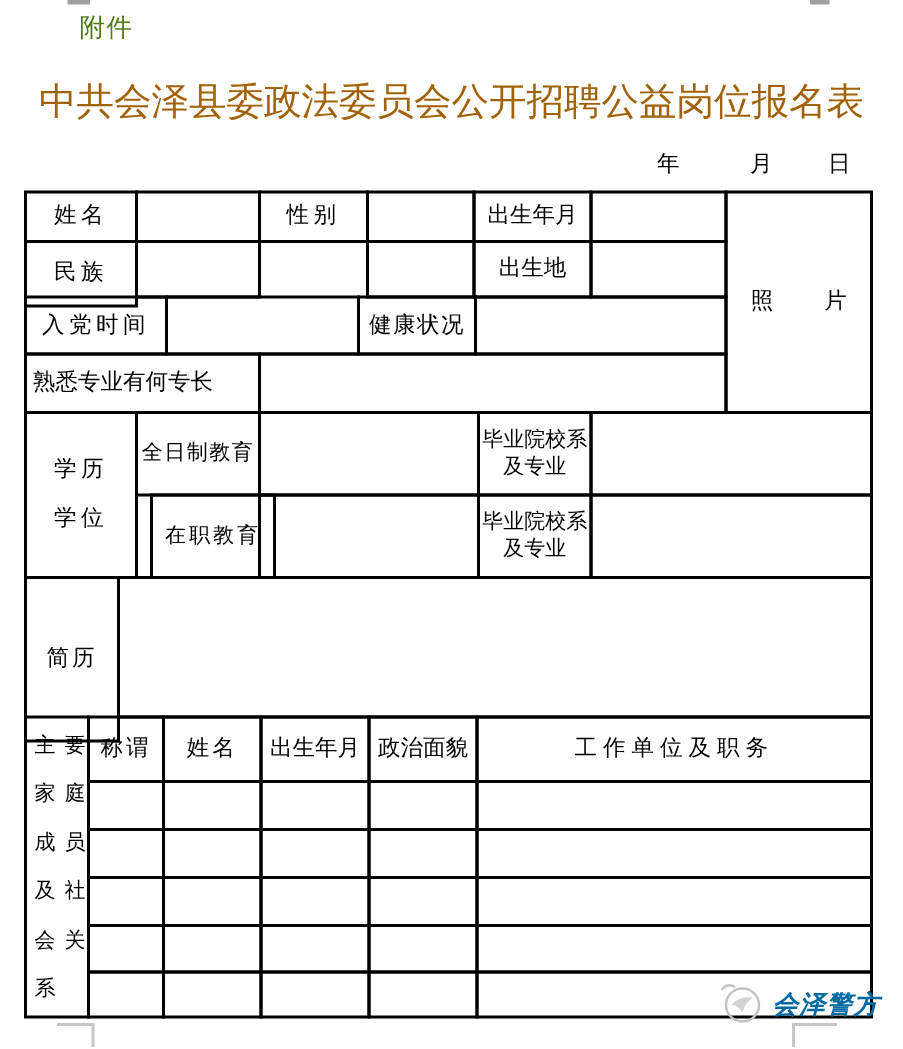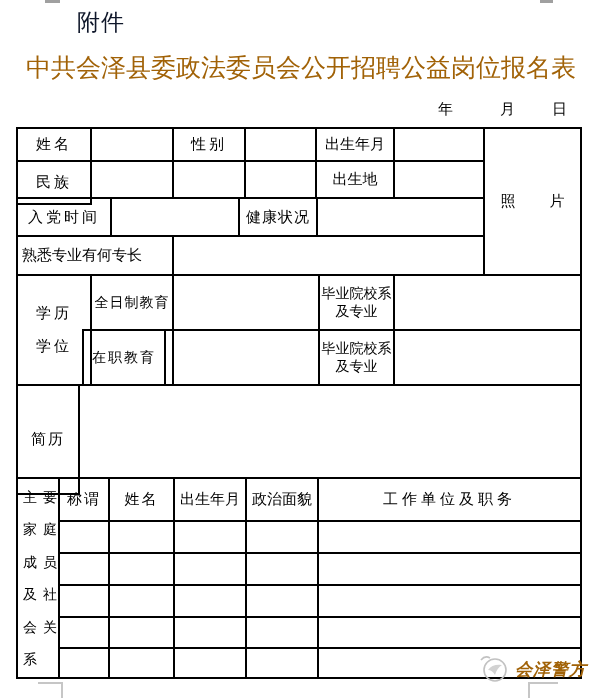--- a/index.html
+++ b/index.html
@@ -1,22 +1,22 @@
 <!DOCTYPE html>
 <html><head>
 <meta charset="utf-8">
 <style>
   html,body{margin:0;padding:0;background:#ffffff;}
   .canvas{
     position:relative;width:602px;height:699px;background:#ffffff;overflow:hidden;
     font-family:"Liberation Serif",serif;color:#000;
   }
   .attachment{
-    position:absolute;left:53px;top:7px;font-size:23px;
-    font-family:"Liberation Sans",sans-serif;color:#0f172a;letter-spacing:1px;margin-left:24px;
+    position:absolute;left:53px;top:7px;font-size:17px;
+    font-family:"Liberation Sans",sans-serif;color:#4d7c0f;letter-spacing:1px;
   }
   .title{
     position:absolute;left:0;top:51px;width:602px;text-align:center;
     font-size:25px;font-weight:400;font-family:"Liberation Sans",sans-serif;
     white-space:nowrap;color:#a16207;
   }
   .datechar{position:absolute;top:100px;font-size:15px;}
   .cell{
     position:absolute;box-sizing:border-box;border:2px solid #000;
     display:flex;align-items:center;justify-content:center;
@@ -39,21 +39,21 @@
   .topbar{position:absolute;top:0;height:3px;background:#a0a0a0;}
   .corner-mark{position:absolute;box-sizing:border-box;height:16px;}
   .corner-left{left:38px;top:682px;width:25px;border-top:2px solid #c6c6c6;border-right:2px solid #c6c6c6;}
   .corner-right{left:528px;top:682px;width:30px;border-top:2px solid #c6c6c6;border-left:2px solid #c6c6c6;}
   .watermark{
     position:absolute;left:478px;top:654px;display:flex;align-items:center;
     z-index:5;
   }
   .wm-text{
     font-family:"Liberation Sans",sans-serif;font-size:17px;font-weight:700;
-    font-style:italic;color:#a16207;letter-spacing:1px;margin-left:3px;white-space:nowrap;
+    font-style:italic;color:#0369a1;letter-spacing:1px;margin-left:3px;white-space:nowrap;
   }
 </style>
 </head>
 <body>
 
 <div class="canvas">
 
   <div class="topbar" style="left:45px;width:15px;"></div>
   <div class="topbar" style="left:540px;width:13px;"></div>
 
@@ -94,21 +94,21 @@
     <span>学历</span>
     <span>学位</span>
   </div>
   <div class="cell blank" style="left:172px;top:274px;width:148px;height:57px;"></div>
   <div class="cell twoline small" style="left:318px;top:274px;width:77px;height:57px;">
     <span>毕业院校系</span>
     <span>及专业</span>
   </div>
   <div class="cell blank" style="left:393px;top:274px;width:189px;height:57px;"></div>
 
-  <div class="cell ls2 small" style="left:82px;top:329px;width:84px;height:57px;">在职教育</div>
+  <div class="cell ls2 small" style="left:100px;top:329px;width:84px;height:57px;">在职教育</div>
   <div class="cell blank" style="left:172px;top:329px;width:148px;height:57px;"></div>
   <div class="cell twoline small" style="left:318px;top:329px;width:77px;height:57px;">
     <span>毕业院校系</span>
     <span>及专业</span>
   </div>
   <div class="cell blank" style="left:393px;top:329px;width:189px;height:57px;"></div>
 
   <div class="cell ls2" style="left:16px;top:384px;width:64px;height:111px;">简历</div>
   <div class="cell blank" style="left:78px;top:384px;width:504px;height:95px;"></div>
 

